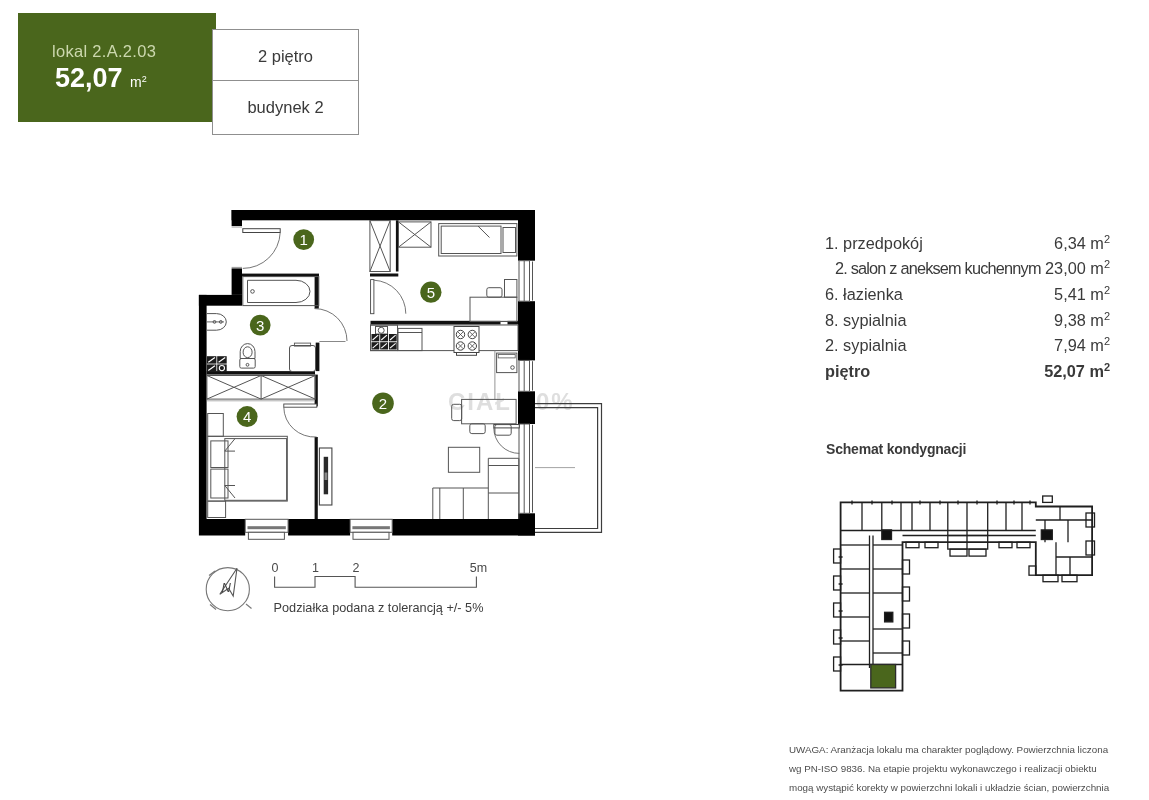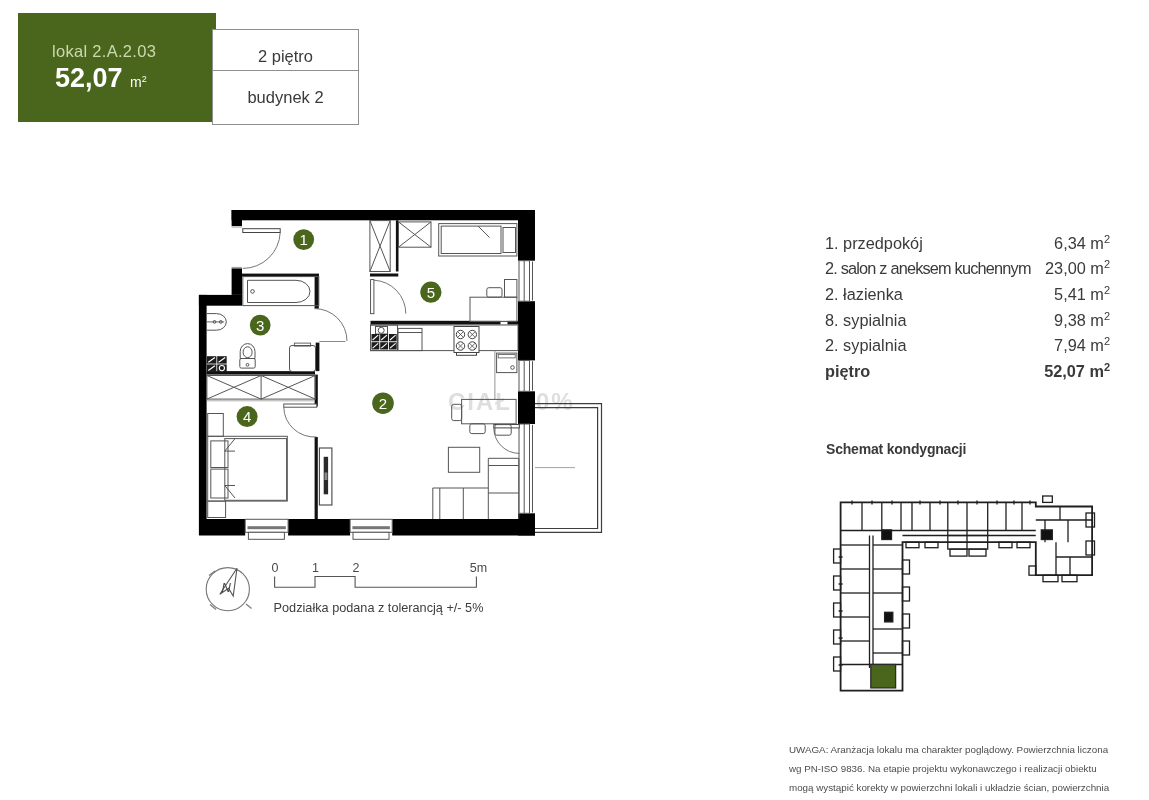--- a/index.html
+++ b/index.html
@@ -17,33 +17,33 @@
   .schemat{left:826px;top:441px;font-size:14px;font-weight:bold;color:#3a3a3a;letter-spacing:-0.2px;}
   .disc{left:789px;top:740px;width:350px;font-size:9.8px;line-height:19px;color:#4c4c4c;white-space:nowrap;}
 </style>
 </head>
 <body>
   <div class="abs hdr-green">
     <div class="hdr-lokal">lokal 2.A.2.03</div>
     <div class="hdr-area">52,07 <span class="m2">m<sup style="font-size:9px;vertical-align:5px;">2</sup></span></div>
   </div>
   <div class="abs hdr-box" style="top:3px;margin-top:26px;">2 piętro</div>
-  <div class="abs hdr-box" style="top:70px;">budynek 2</div>
+  <div class="abs hdr-box" style="top:80px;">budynek 2</div>
 
   <div class="abs tbl">
     <div class="row">
       <span>1. przedpokój</span>
       <span>6,34 m<sup>2</sup></span>
     </div>
     <div class="row">
-      <span style="letter-spacing:-0.8px;">2. salon z aneksem kuchennym</span>
+      <span style="letter-spacing:-0.8px;margin-left:10px;">2. salon z aneksem kuchennym</span>
       <span>23,00 m<sup>2</sup></span>
     </div>
     <div class="row">
-      <span>2. łazienka</span>
+      <span>6. łazienka</span>
       <span>5,41 m<sup>2</sup></span>
     </div>
     <div class="row">
       <span>8. sypialnia</span>
       <span>9,38 m<sup>2</sup></span>
     </div>
     <div class="row">
       <span>2. sypialnia</span>
       <span>7,94 m<sup>2</sup></span>
     </div>

